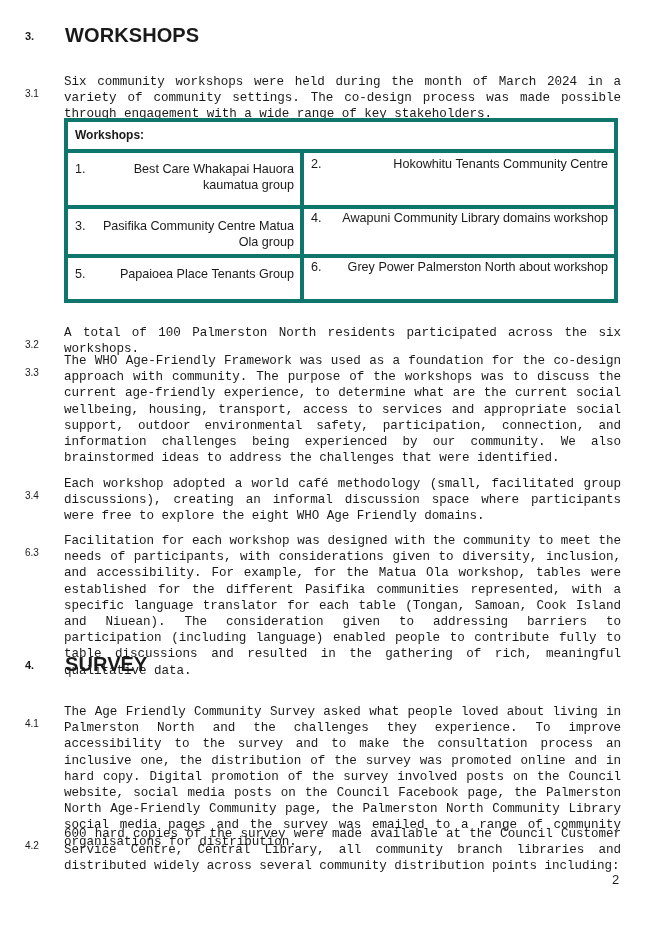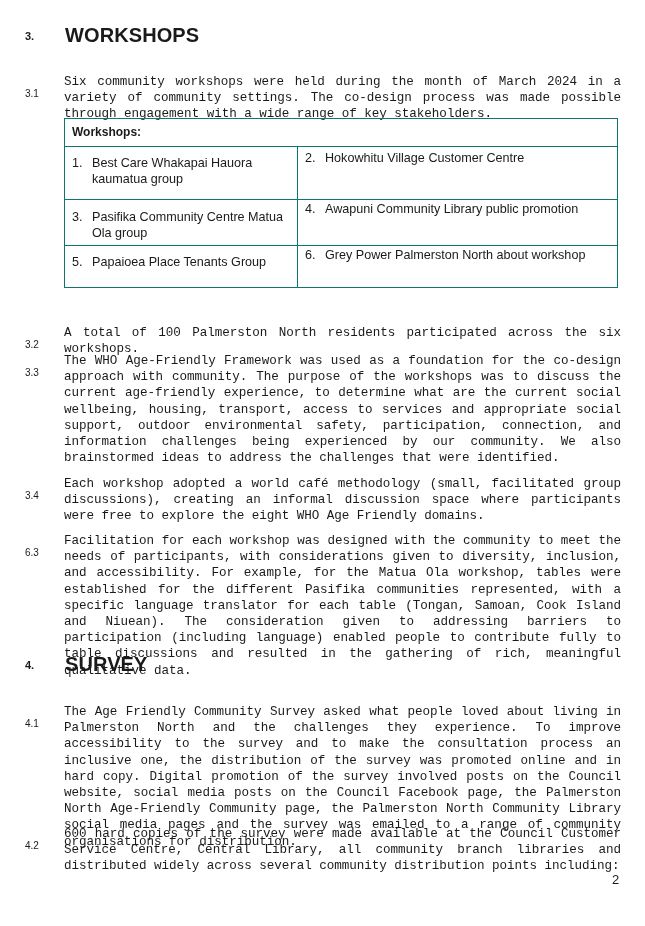--- a/index.html
+++ b/index.html
@@ -69,21 +69,21 @@
   .ws-table {
     position: absolute;
     left: 64px;
     top: 118px;
     width: 554px;
     border-collapse: collapse;
     font-size: 12.6px;
     line-height: 16.2px;
   }
   .ws-table td, .ws-table th {
-    border: 1px solid #0f766e;
+    border: 4px solid #0f766e;
     vertical-align: top;
     padding: 0;
   }
   .ws-table th {
     text-align: left;
     font-weight: bold;
     font-size: 12px;
     height: 27px;
     padding-left: 7px;
     vertical-align: middle;
@@ -97,20 +97,21 @@
   .ws-table tr.r3 td { height: 29px; }
   .ws-item {
     display: flex;
   }
   .ws-item .inum {
     width: 20px;
     flex: 0 0 20px;
   }
   .ws-item .itext {
     flex: 1;
+    text-align: right;
   }
   .ws-table tr.r1 td.left { padding-top: 8px; }
   .ws-table tr.r2 td.left { padding-top: 9px; }
   .ws-table tr.r3 td.left { padding-top: 8px; }
   .ws-table tr.r1 td.right { padding-top: 3px; }
   .ws-table tr.r2 td.right { padding-top: 1px; }
   .ws-table tr.r3 td.right { padding-top: 1px; }
   .page-number {
     position: absolute;
     left: 612px;
@@ -141,35 +142,35 @@
     <tr class="r1">
       <td class="left">
         <div class="ws-item">
           <span class="inum">1.</span>
           <span class="itext">Best Care Whakapai Hauora kaumatua group</span>
         </div>
       </td>
       <td class="right">
         <div class="ws-item">
           <span class="inum">2.</span>
-          <span class="itext">Hokowhitu Village Customer Centre</span>
+          <span class="itext">Hokowhitu Tenants Community Centre</span>
         </div>
       </td>
     </tr>
     <tr class="r2">
       <td class="left">
         <div class="ws-item">
           <span class="inum">3.</span>
           <span class="itext">Pasifika Community Centre Matua Ola group</span>
         </div>
       </td>
       <td class="right">
         <div class="ws-item">
           <span class="inum">4.</span>
-          <span class="itext">Awapuni Community Library public promotion</span>
+          <span class="itext">Awapuni Community Library domains workshop</span>
         </div>
       </td>
     </tr>
     <tr class="r3">
       <td class="left">
         <div class="ws-item">
           <span class="inum">5.</span>
           <span class="itext">Papaioea Place Tenants Group</span>
         </div>
       </td>

